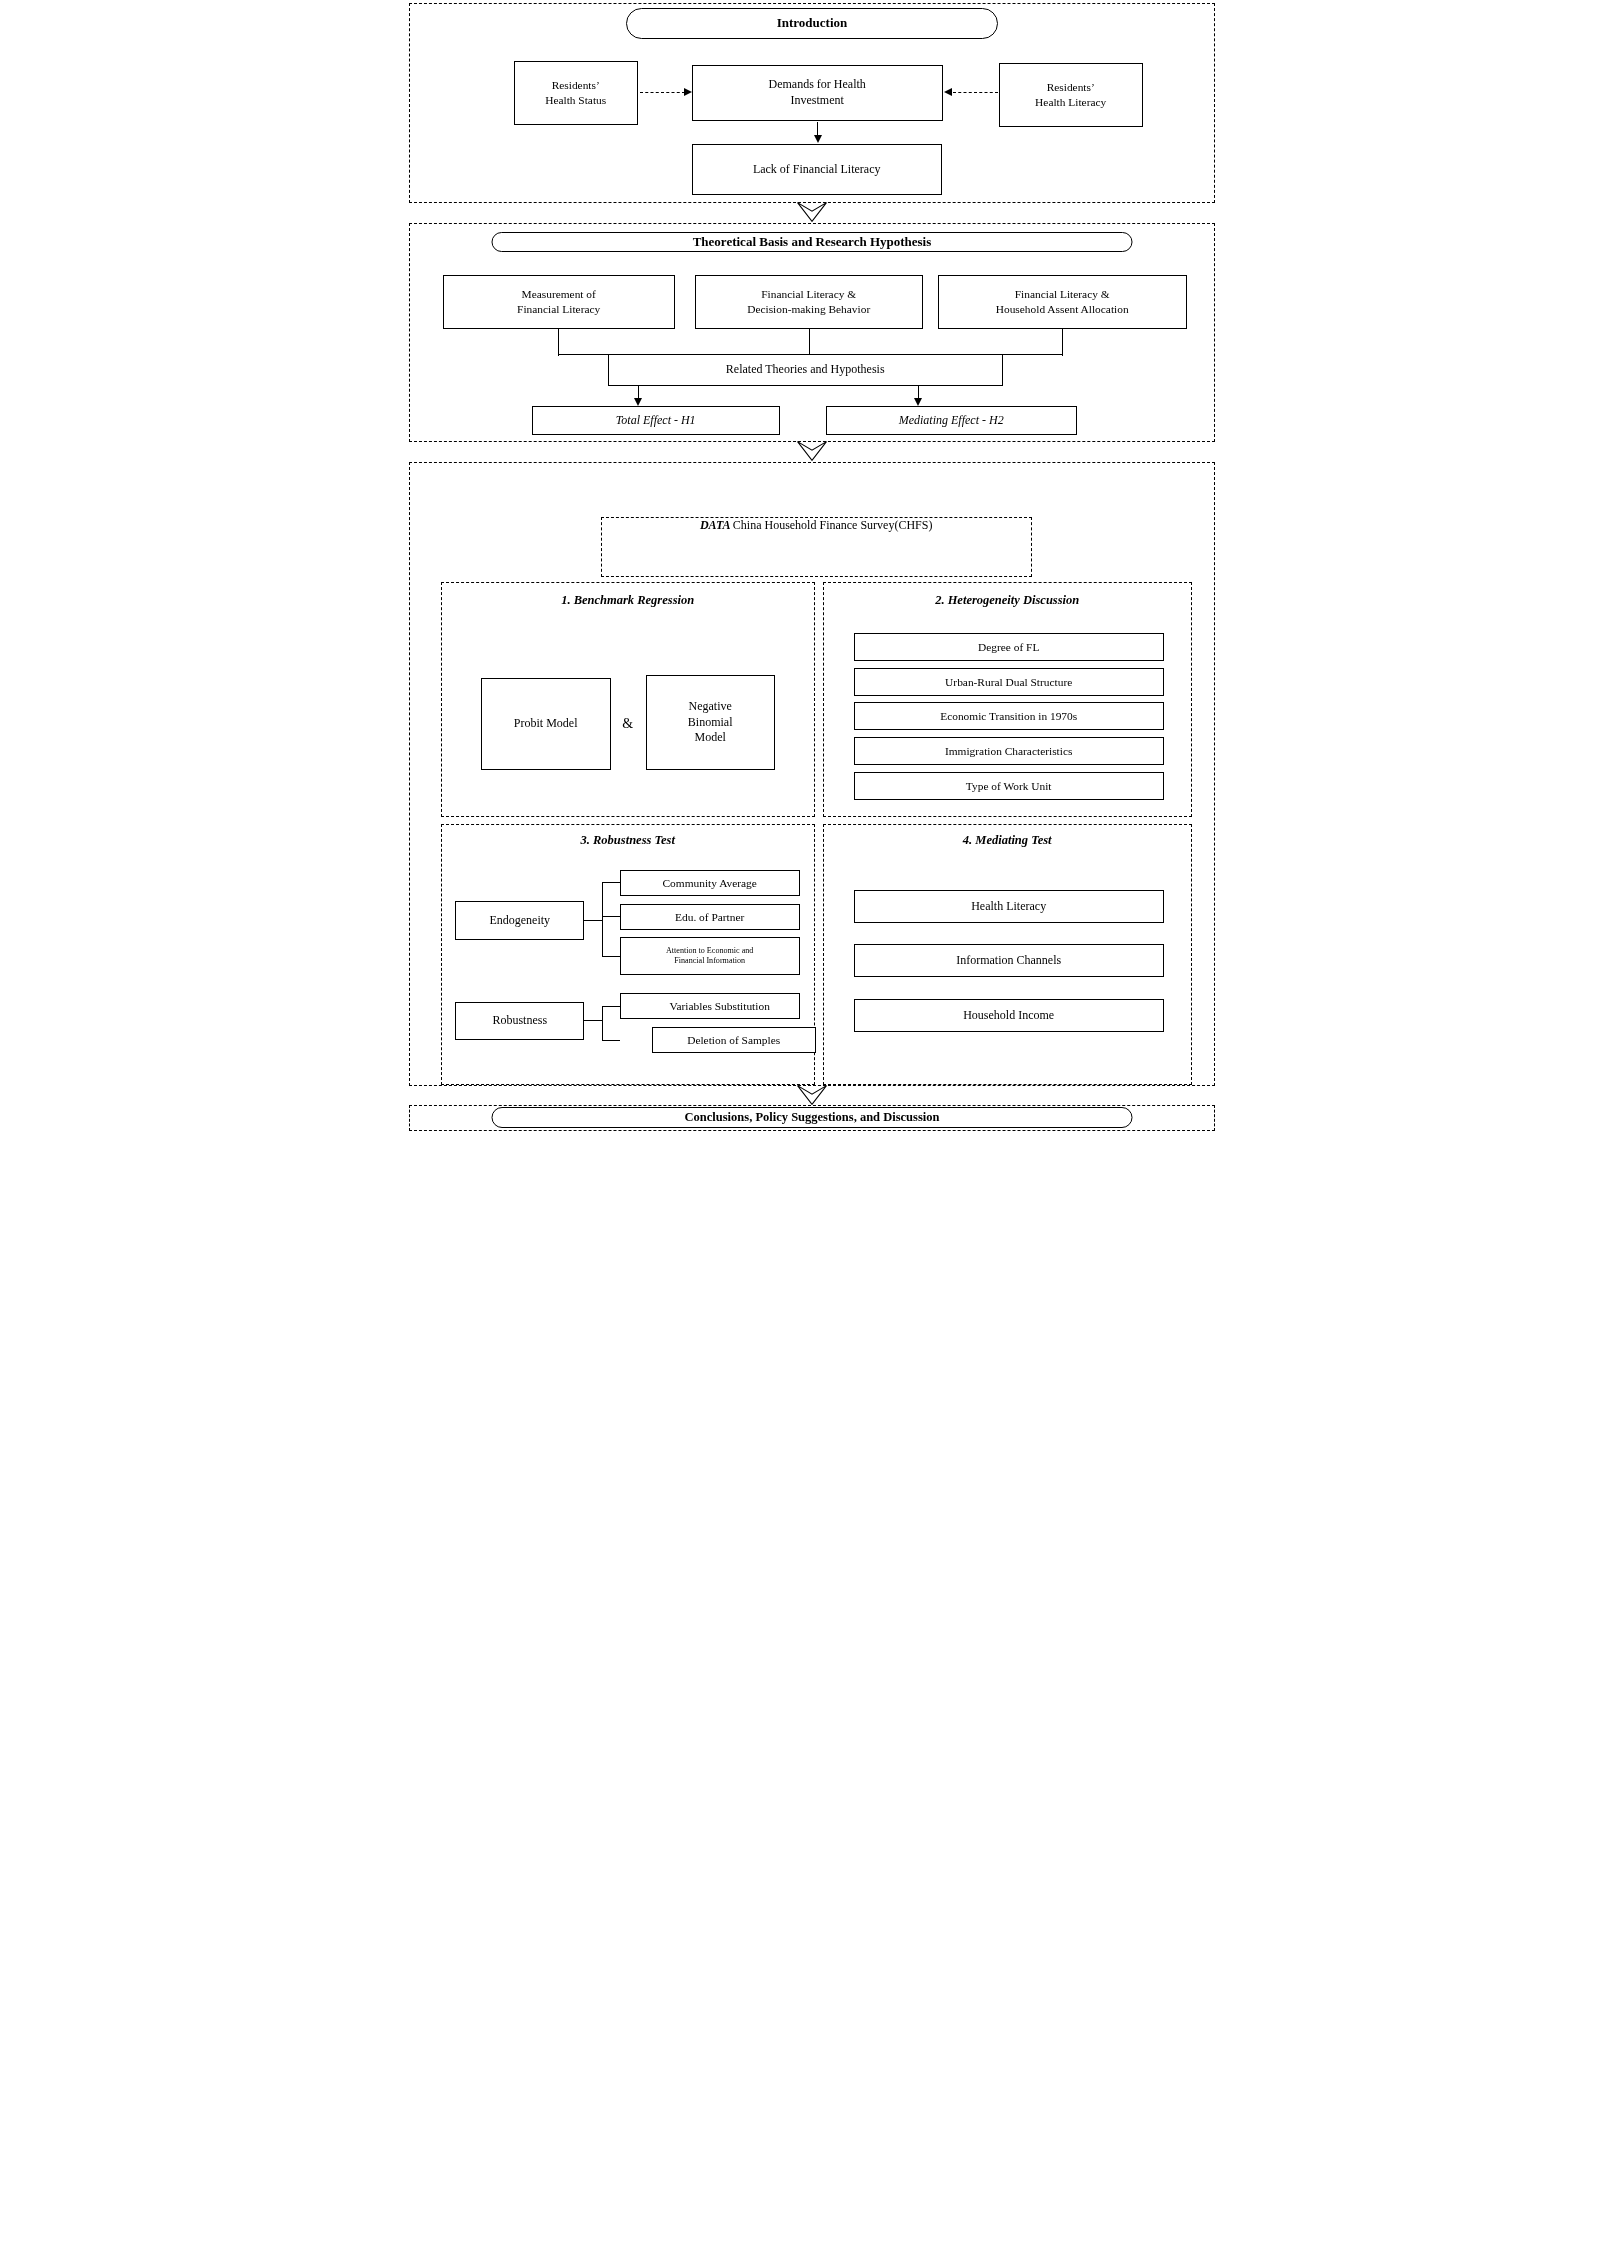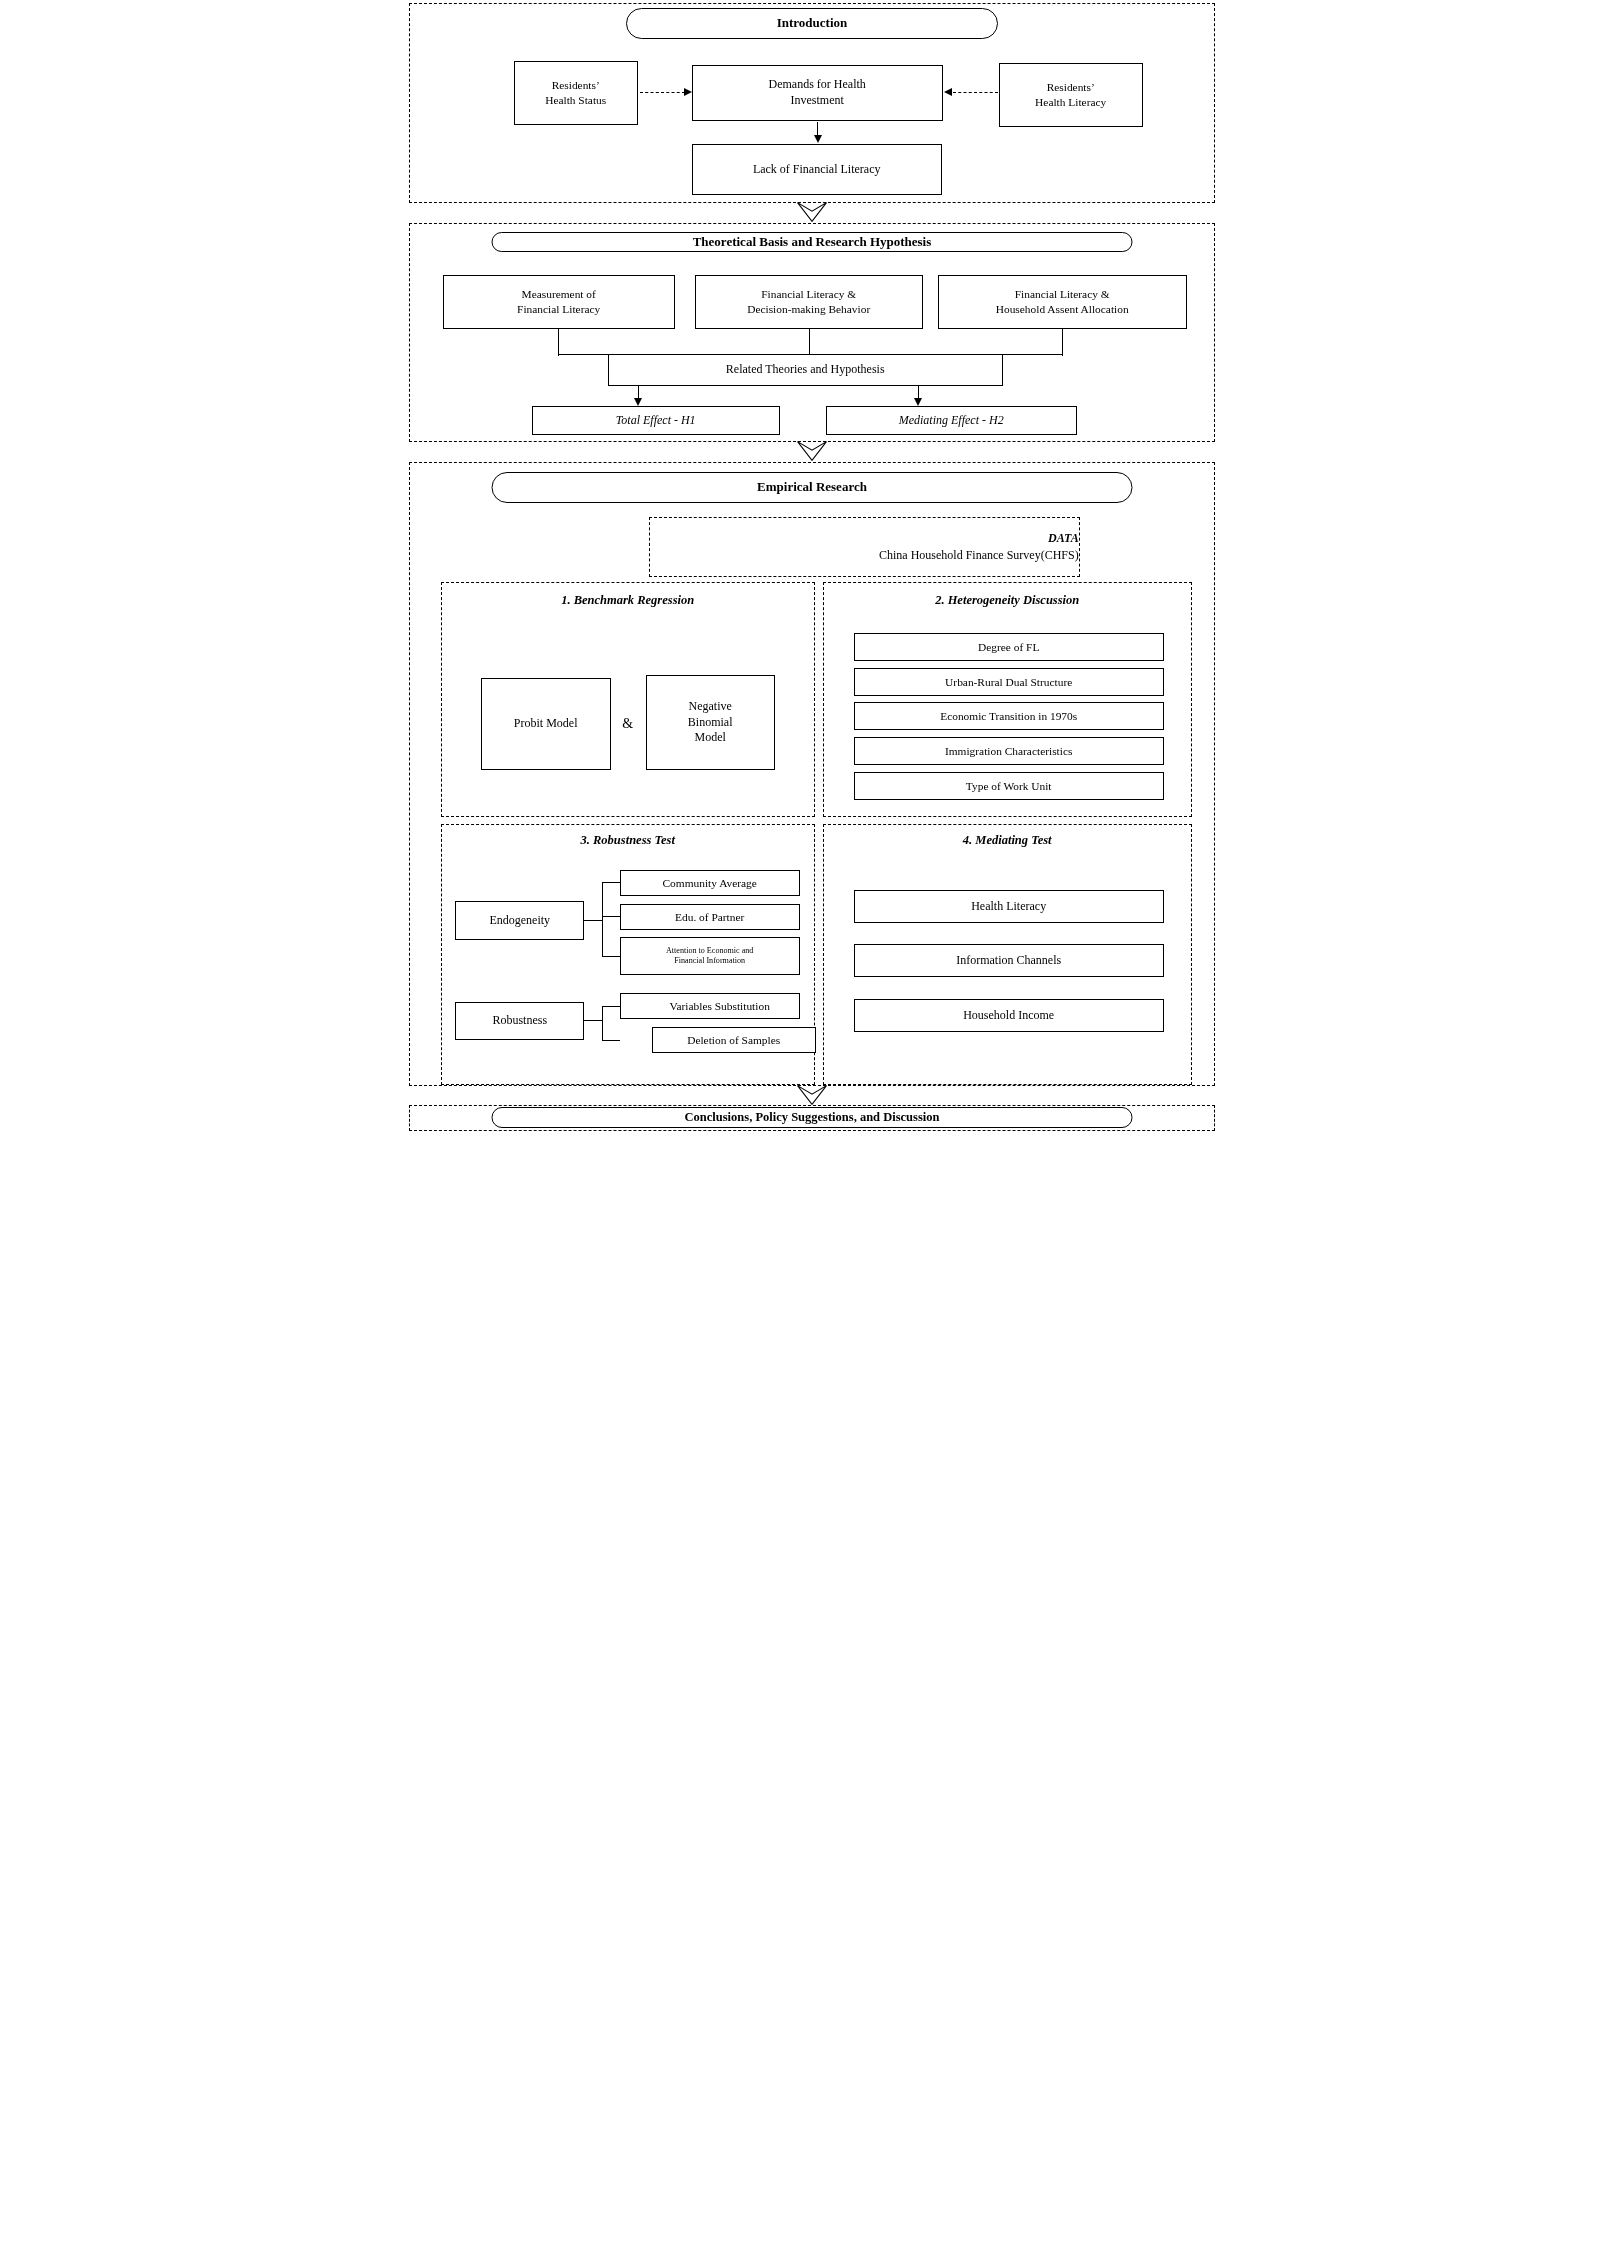--- a/index.html
+++ b/index.html
@@ -104,25 +104,22 @@
     <div class="box f22 italic" style="left:416px; top:182px; width:251px; height:29px;">
       <div>Mediating Effect - H2</div>
     </div>
   </div>
 
   <svg class="chev" style="top:441px;" viewBox="0 0 56 38">
     <polygon points="1,1 28,36 55,1 28,17" fill="#ffffff" stroke="#000000" stroke-width="2"></polygon>
   </svg>
 
   <div class="section" style="top:462px; height:624px;">
-    <div class="pill f24" style="top:8.7px; width:641px; height:31.5px;">
-      <span>Empirical Research</span>
-    </div>
-
-    <div class="dashed-box" style="left:191px; top:54px; width:431px; height:60px; display:flex; flex-direction:column; align-items:flex-end; justify-content:center; gap:2.2px;margin-left:48px;">
+
+    <div class="dashed-box" style="left:191px; top:54px; width:431px; height:60px; display:flex; flex-direction:row; align-items:flex-start; justify-content:center; gap:2.2px;">
       <div class="f22 italic" style="font-weight:bold;">DATA</div>
       <div class="f22">China Household Finance Survey(CHFS)</div>
     </div>
 
     <div class="dashed-box" style="left:31px; top:119px; width:374px; height:235px;">
       <div class="quad-title" style="top:9.8px;">1.  Benchmark Regression</div>
       <div class="box f22" style="left:39px; top:95px; width:130px; height:92px;">
         <div>Probit Model</div>
       </div>
       <div style="position:absolute; left:169px; top:133px; width:34px; text-align:center; font-size:14px;">&amp;</div>

